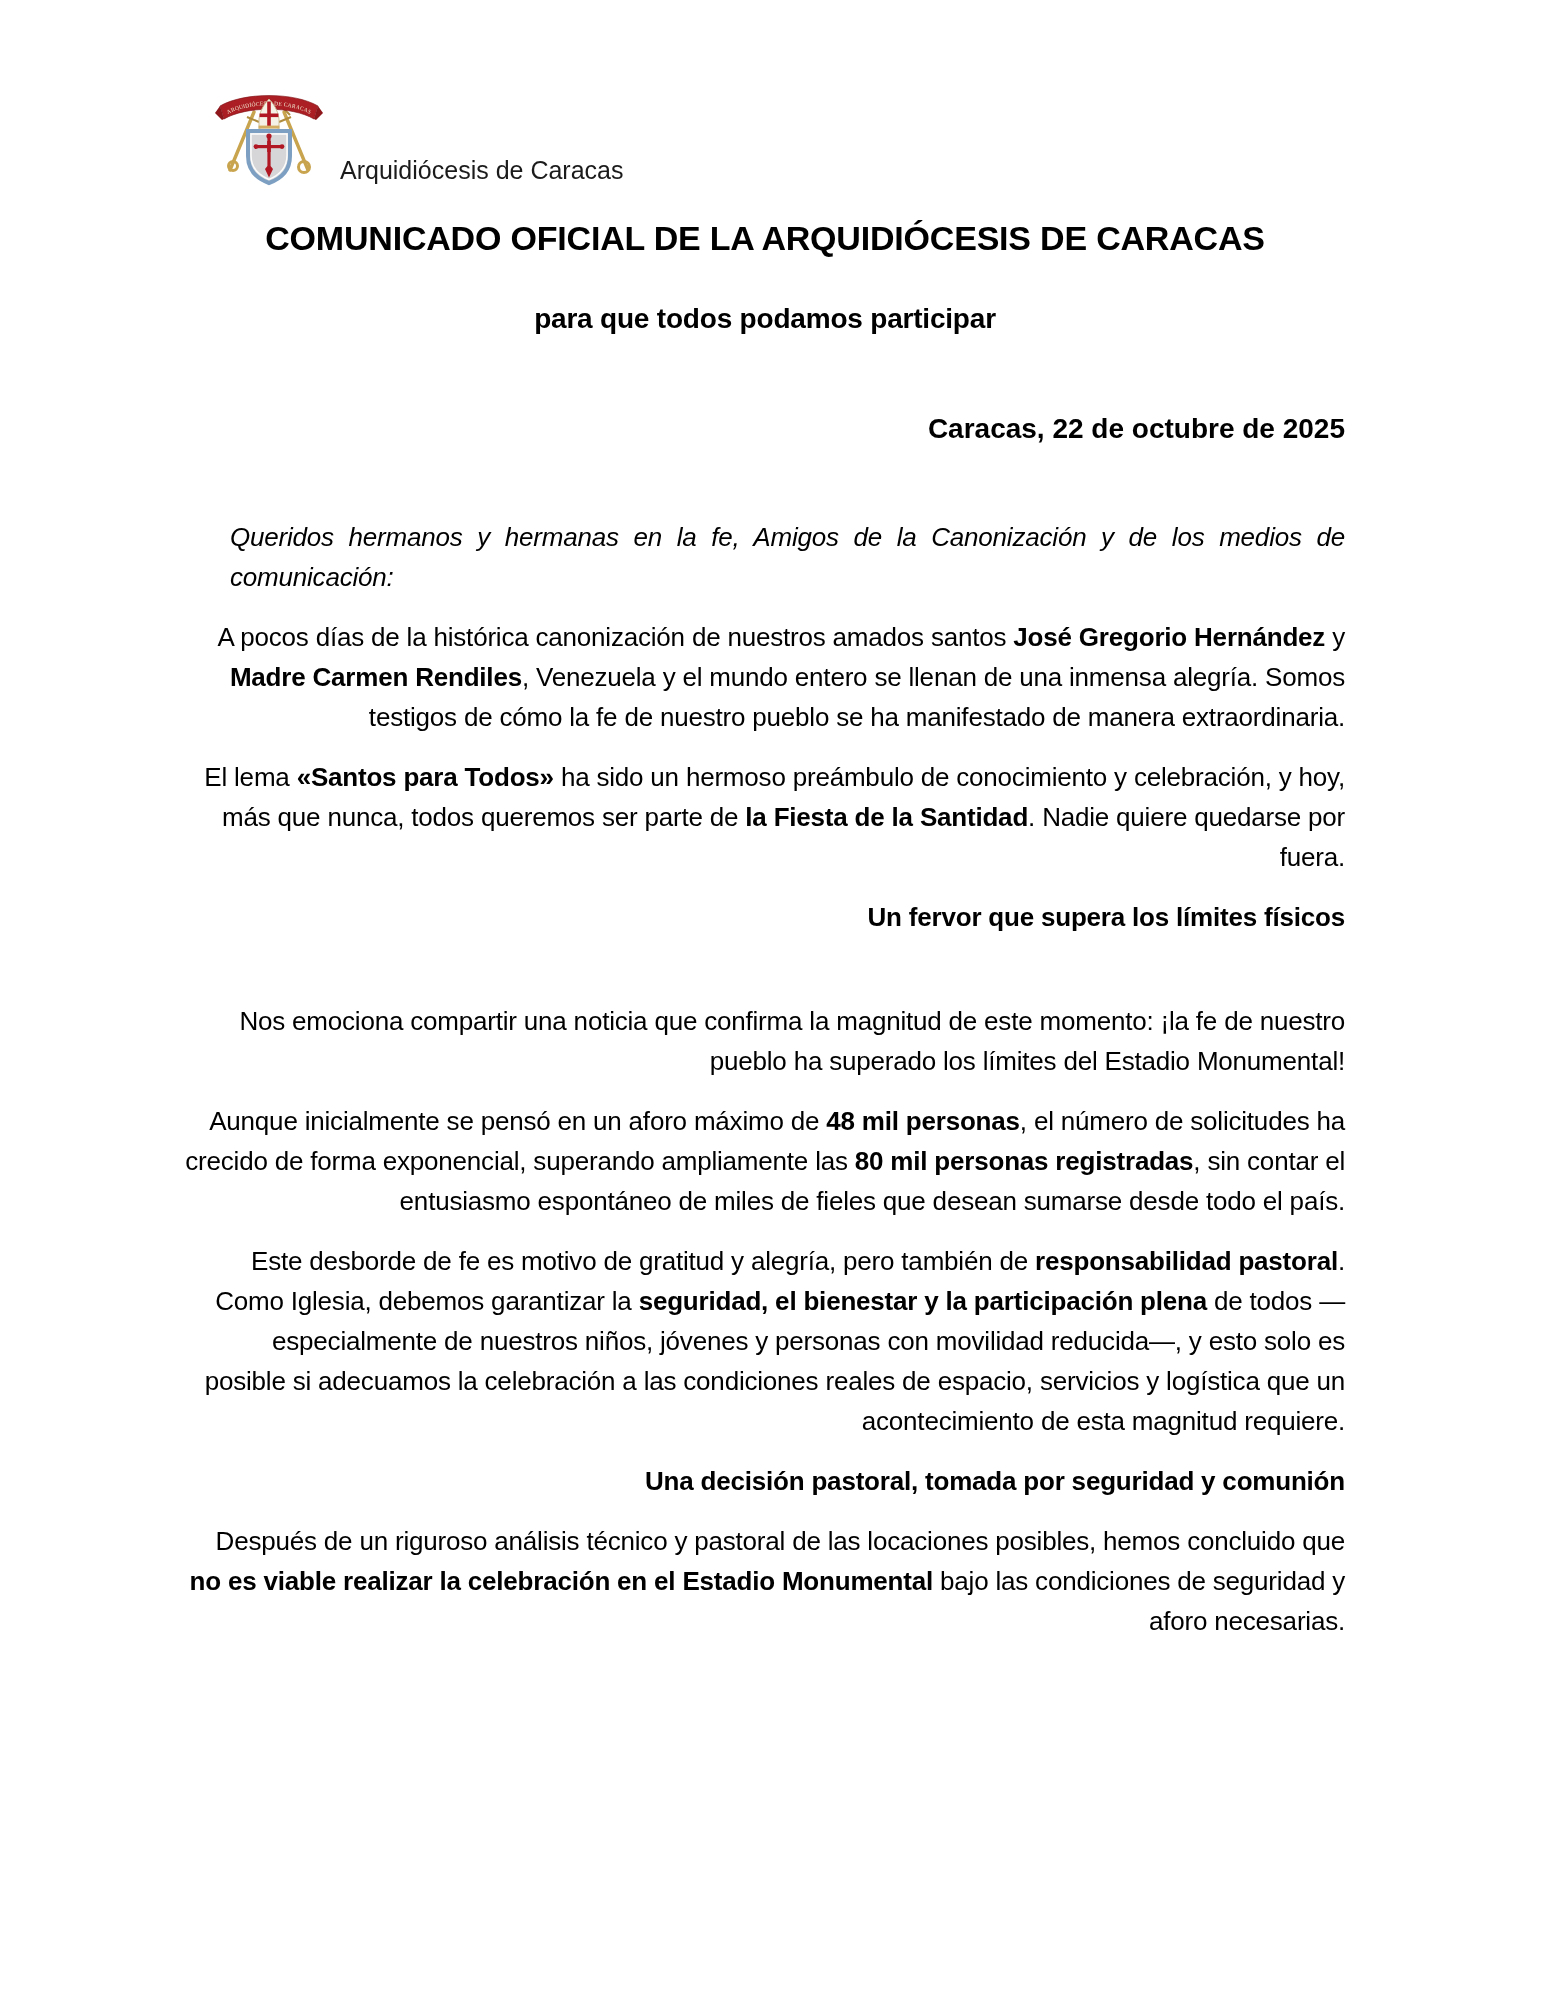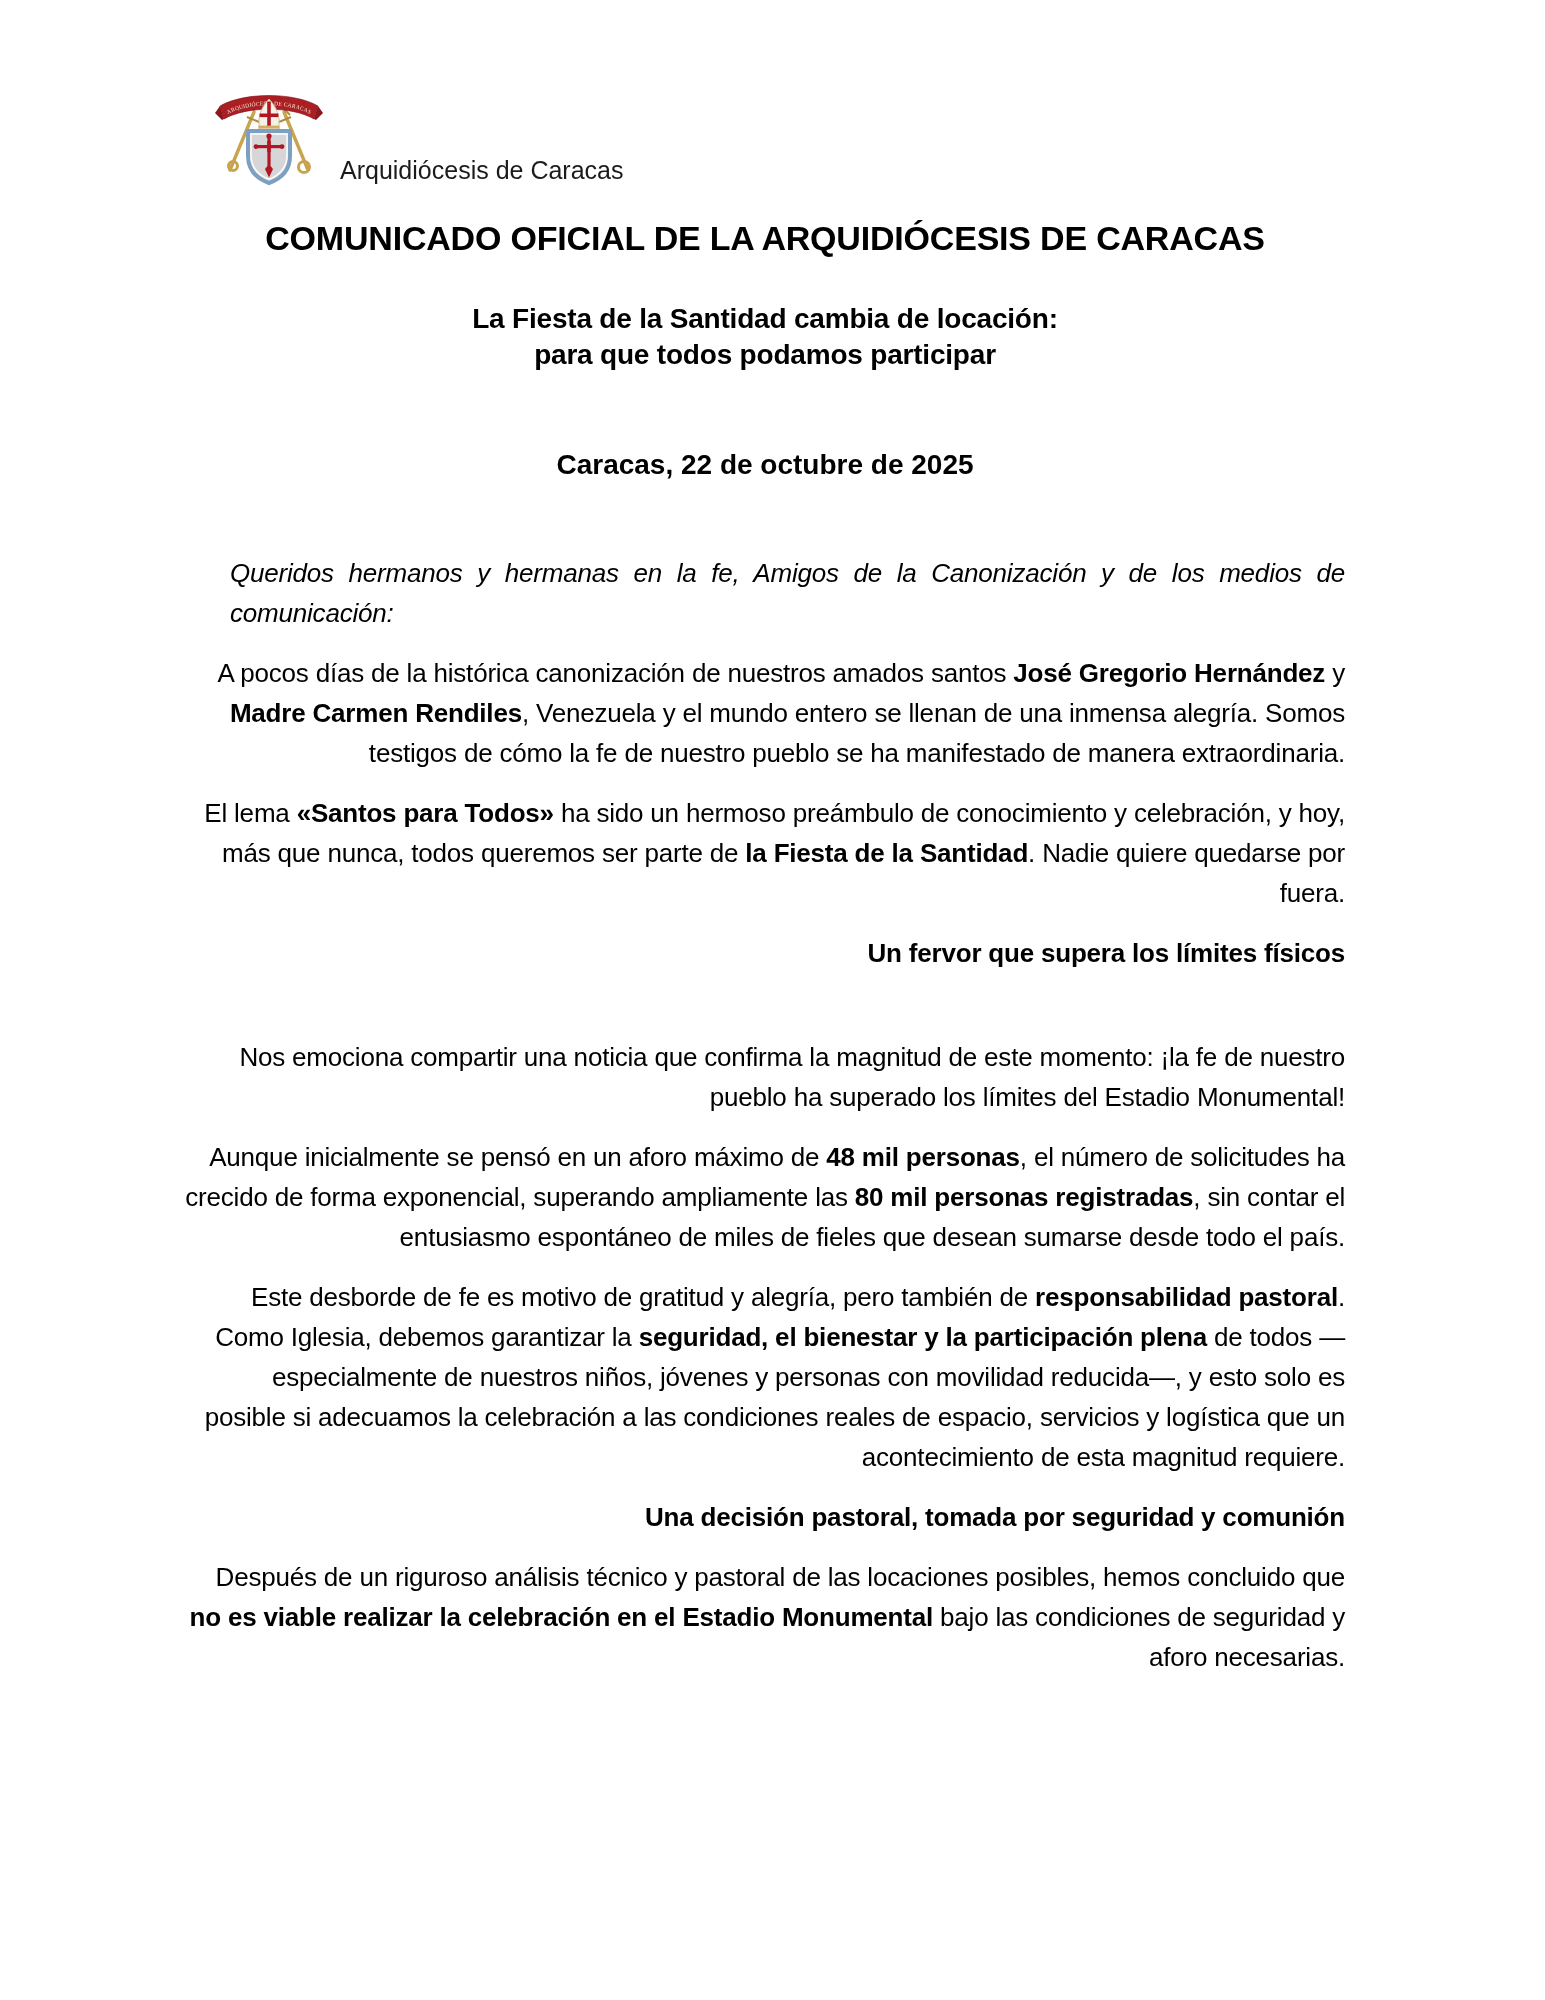--- a/index.html
+++ b/index.html
@@ -28,21 +28,21 @@
   .doc-title{
     margin-top:219px;
     text-align:center;font-weight:bold;font-size:34px;line-height:38px;
     letter-spacing:-0.2px;
   }
   .doc-subtitle{
     margin-top:44px;text-align:center;font-weight:bold;
     font-size:28px;line-height:36px;letter-spacing:-0.2px;
   }
   .dateline{
-    margin-top:74px;text-align:center;font-weight:bold;
+    margin-top:74px;text-align:right;font-weight:bold;
     font-size:28px;line-height:36px;
   }
   .doc-body{margin-top:70px;}
   .block{
     font-size:26px;line-height:40px;letter-spacing:-0.2px;
     margin:0 0 20px 0;text-align:right;
   }
   .block.heading{font-weight:bold;}
   .block.italic{font-style:italic;margin-left:45px;}
   .block.justify{text-align:justify;}
@@ -107,21 +107,20 @@
         </g>
       </g>
     </svg>
     <div class="org-name">Arquidiócesis de Caracas</div>
   </div>
 
   <div class="doc">
     <div class="doc-title">COMUNICADO OFICIAL DE LA ARQUIDIÓCESIS DE CARACAS</div>
 
     <div class="doc-subtitle">
-      <div>La Fiesta de la Santidad cambia de locación:</div>
       <div>para que todos podamos participar</div>
     </div>
 
     <div class="dateline">Caracas, 22 de octubre de 2025</div>
 
     <div class="doc-body">
         <div class="block para italic justify"><span>Queridos hermanos y hermanas en la fe, Amigos de la Canonización y de los medios de comunicación:</span></div>
         <div class="block para"><span>A pocos días de la histórica canonización de nuestros amados santos </span><span class="b">José Gregorio Hernández</span><span> y </span><span class="b">Madre Carmen Rendiles</span><span>, Venezuela y el mundo entero se llenan de una inmensa alegría. Somos testigos de cómo la fe de nuestro pueblo se ha manifestado de manera extraordinaria.</span></div>
         <div class="block para"><span>El lema </span><span class="b">«Santos para Todos»</span><span> ha sido un hermoso preámbulo de conocimiento y celebración, y hoy, más que nunca, todos queremos ser parte de </span><span class="b">la Fiesta de la Santidad</span><span>. Nadie quiere quedarse por fuera.</span></div>
         <div class="block heading"><span class="b">Un fervor que supera los límites físicos</span></div>

